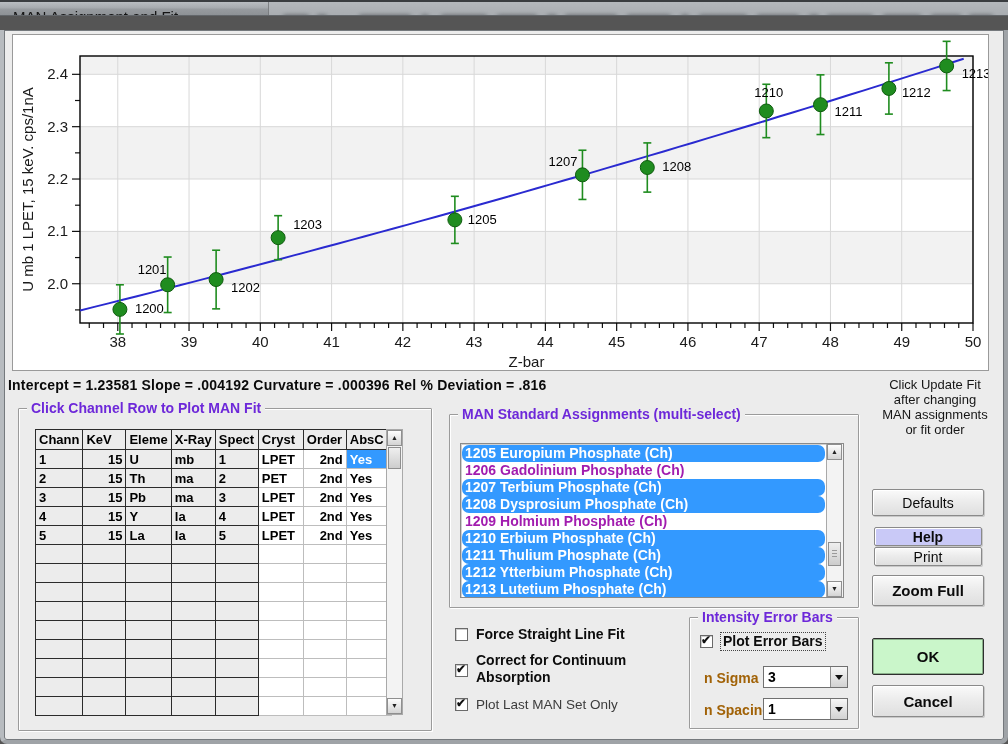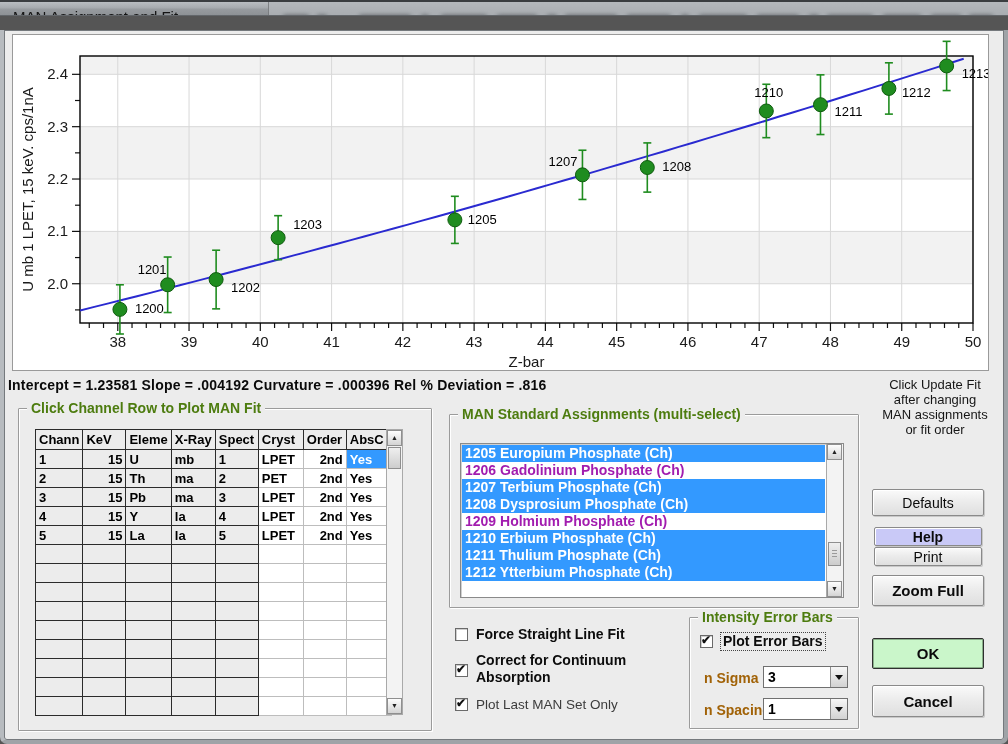--- a/index.html
+++ b/index.html
@@ -29,21 +29,21 @@
 
   
   .stats { position:absolute; left:4px; top:347px; width:858px; text-align:left;
     font-size:14px; font-weight:bold; color:#0a0a0a; letter-spacing:.2px; }
   .update-note { position:absolute; left:856px; top:347px; width:150px; text-align:center;
     font-size:13px; color:#161616; white-space:pre-line; line-height:15px; }
 
   
   .group { position:absolute; border:1px solid #9b9b9b; box-shadow:inset 1px 1px 0 #fff, 1px 1px 0 #fff; border-radius:1px; }
   .group > .gtitle { position:absolute; left:8px; top:-9px; background:#ececec; padding:0 4px;
-    font-size:14px; font-weight:bold; color:#4d7c0f; white-space:nowrap; }
+    font-size:14px; font-weight:bold; color:#6d28d9; white-space:nowrap; }
 
   .channel-group { left:14px; top:378px; width:414px; height:323px; }
   .man-group     { left:445px; top:384px; width:410px; height:194px; }
   .ieb-group     { left:685px; top:587px; width:170px; height:112px; }
 
   
   .grid-wrap { position:absolute; left:16px; top:20px; }
   #channel-grid table { border-collapse:collapse; table-layout:fixed; }
   #channel-grid td { height:19px; font-size:13px; font-weight:bold; color:#000;
     padding:0 3px; overflow:hidden; white-space:nowrap; }
@@ -64,21 +64,21 @@
     border:1px solid #8f8f8f; }
   .sb .thumb .grip { position:absolute; left:3px; right:3px; top:50%; margin-top:-4px; height:8px;
     background:repeating-linear-gradient(#9a9a9a 0 1px, transparent 1px 3px); }
 
   
   .listbox { position:absolute; left:10px; top:28px; width:384px; height:155px; background:#fff;
     border:1px solid #8a8a8a; box-shadow:inset 1px 1px 0 #d0d0d0; overflow:hidden; }
   .listbox .items { position:absolute; left:1px; top:1px; right:18px; bottom:1px; }
   .list-item { height:17px; font-size:14px; font-weight:bold; color:#a21caf; padding:0 3px;
     white-space:nowrap; overflow:hidden; line-height:17px; }
-  .list-item.sel { background:#3399ff; color:#fff; }
+  .list-item.sel { background:#3399ff; color:#fff;border-radius:7px; }
 
   
   .cb { position:absolute; display:flex; align-items:flex-start; }
   .cb .box { width:13px; height:13px; background:#fff; border:1px solid #6a6a6a;
     box-shadow:inset 1px 1px 0 #cfcfcf; flex:0 0 13px; position:relative; }
   .cb .tick { position:absolute; left:0px; top:-3px; font-size:12px; font-weight:bold; color:#111; display:none; }
   .cb.checked .tick { display:block; }
   .cb .lbl { margin-left:8px; font-size:14px; font-weight:bold; color:#0c0c0c; white-space:pre-line; line-height:17px; margin-top:-2px; }
   .cb.plain .lbl { font-weight:normal; color:#3c3c3c; font-size:13.5px; }
   .cb .lbl.focus { outline:1px dotted #444; padding:0 2px; }
@@ -511,20 +511,21 @@
       <div class="listbox">
         <div class="items" id="man-items">
             <div class="list-item sel">1205 Europium Phosphate (Ch)</div>
             <div class="list-item">1206 Gadolinium Phosphate (Ch)</div>
             <div class="list-item sel">1207 Terbium Phosphate (Ch)</div>
             <div class="list-item sel">1208 Dysprosium Phosphate (Ch)</div>
             <div class="list-item">1209 Holmium Phosphate (Ch)</div>
             <div class="list-item sel">1210 Erbium Phosphate (Ch)</div>
             <div class="list-item sel">1211 Thulium Phosphate (Ch)</div>
             <div class="list-item sel">1212 Ytterbium Phosphate (Ch)</div>
+            <div class="list-item sel">1213 Lutetium Phosphate (Ch)</div>
           </div>
         <div class="sb" style="right:0; top:0; height:153px; border:none; border-left:1px solid #a9a9a9;">
           <div class="arr up">▲</div>
           <div class="thumb" style="top:98px; height:24px;">
               <div class="grip"></div>
             </div>
           <div class="arr dn">▼</div>
         </div>
       </div>
     </div>
@@ -569,17 +570,17 @@
       <div class="combo" style="left:73px; top:80px; width:85px;">
         <span class="val">1</span>
         <span class="btn"></span>
       </div>
     </div>
 
     <div class="btn3d" style="left:868px; top:459px; width:112px; height:27px; font-size:14px;text-align:center;">Defaults</div>
     <div class="btn3d bold btn-help" style="left:870px; top:497px; width:108px; height:19px; font-size:14px;">Help</div>
     <div class="btn3d" style="left:870px; top:517px; width:108px; height:19px; font-size:14px;">Print</div>
     <div class="btn3d bold" style="left:868px; top:545px; width:112px; height:31px;">Zoom Full</div>
-    <div class="btn3d bold btn-ok" style="left:868px; top:608px; width:112px; height:31px;">OK</div>
+    <div class="btn3d bold btn-ok" style="left:868px; top:608px; width:112px; height:37px;">OK</div>
     <div class="btn3d bold" style="left:868px; top:655px; width:112px; height:32px;">Cancel</div>
 
   </div>
 </div>
 
 </body></html>

